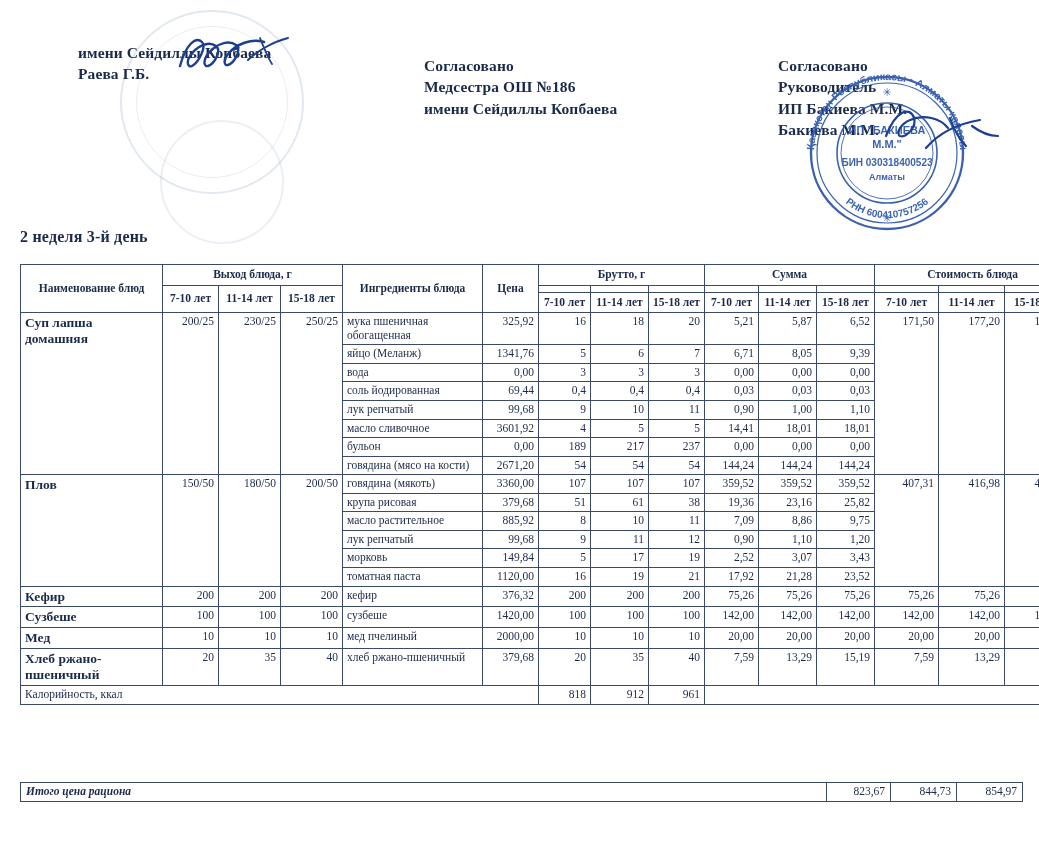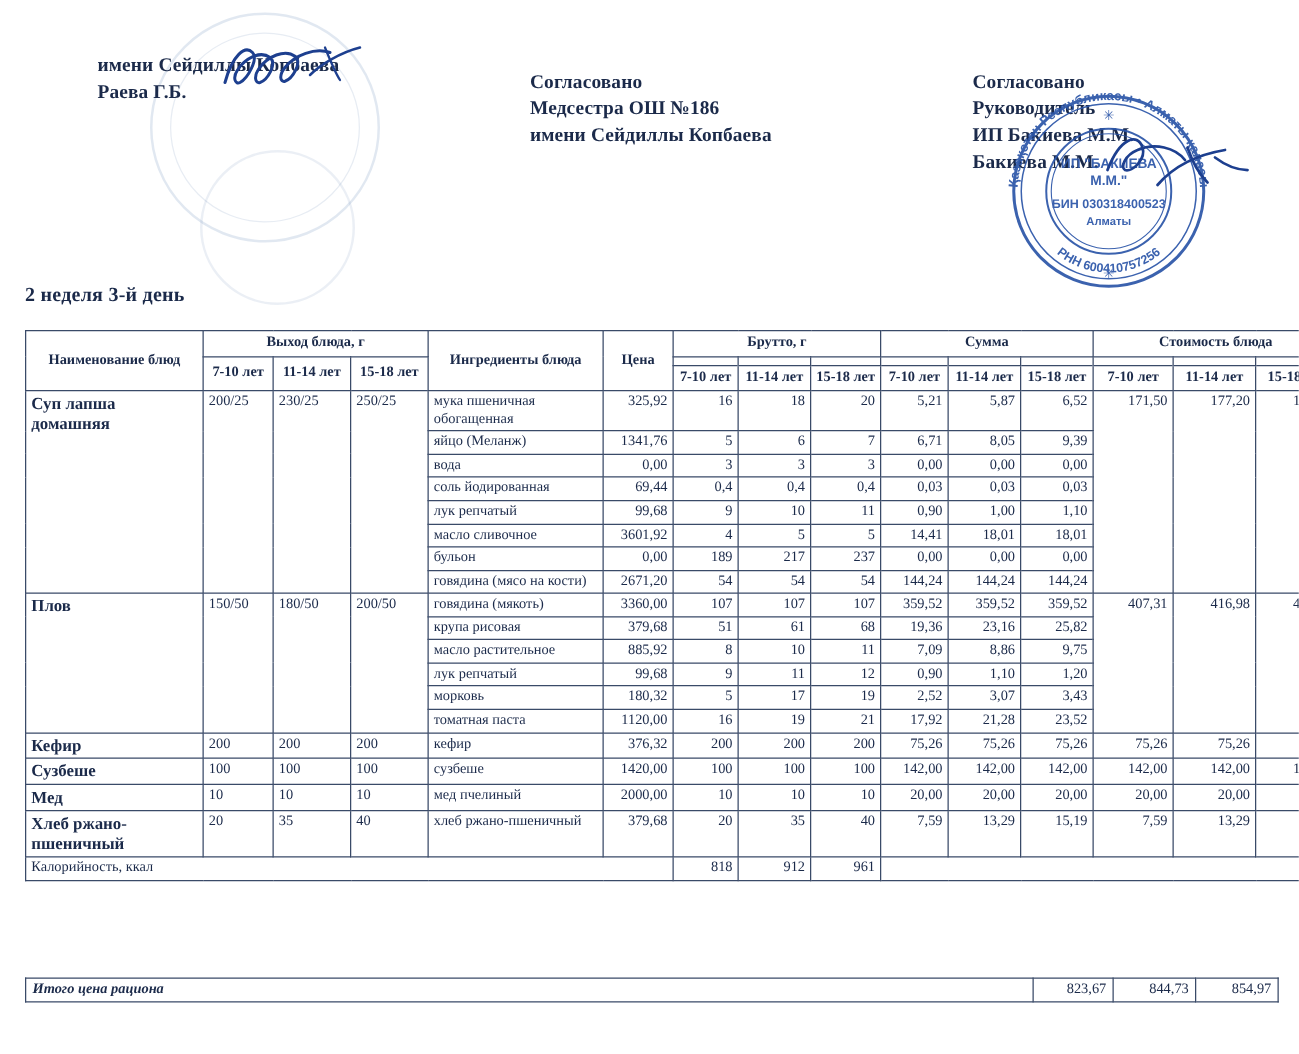--- a/index.html
+++ b/index.html
@@ -124,21 +124,21 @@
     padding-left: 5px;
   }
 
   td.dish {
     font-weight: bold;
     font-size: 13.5px;
     padding: 3px 4px 3px 5px;
     line-height: 1.2;
   }
   td.num { text-align: right; font-size: 11.5px; padding-right: 5px; }
-  td.ctr { text-align: left; font-size: 11.5px; }
+  td.ctr { text-align: right; font-size: 11.5px; }
   td.ingr { font-size: 11.5px; padding-left: 5px; }
 
   tr.kcal td {
     font-size: 11.5px;
   }
   td.kcal-label {
     font-weight: normal;
     font-style: normal;
     font-size: 11.5px;
     padding-left: 5px;
@@ -402,21 +402,21 @@
           <td class="num">359,52</td>
           <td class="num" rowspan="6">407,31</td>
           <td class="num" rowspan="6">416,98</td>
           <td class="num" rowspan="6">423,23</td>
         </tr>
         <tr>
           <td class="ingr">крупа рисовая</td>
           <td class="num">379,68</td>
           <td class="num">51</td>
           <td class="num">61</td>
-          <td class="num">68</td>
+          <td class="num">38</td>
           <td class="num">19,36</td>
           <td class="num">23,16</td>
           <td class="num">25,82</td>
         </tr>
         <tr>
           <td class="ingr">масло растительное</td>
           <td class="num">885,92</td>
           <td class="num">8</td>
           <td class="num">10</td>
           <td class="num">11</td>
@@ -429,21 +429,21 @@
           <td class="num">99,68</td>
           <td class="num">9</td>
           <td class="num">11</td>
           <td class="num">12</td>
           <td class="num">0,90</td>
           <td class="num">1,10</td>
           <td class="num">1,20</td>
         </tr>
         <tr>
           <td class="ingr">морковь</td>
-          <td class="num">180,32</td>
+          <td class="num">149,84</td>
           <td class="num">5</td>
           <td class="num">17</td>
           <td class="num">19</td>
           <td class="num">2,52</td>
           <td class="num">3,07</td>
           <td class="num">3,43</td>
         </tr>
         <tr>
           <td class="ingr">томатная паста</td>
           <td class="num">1120,00</td>

